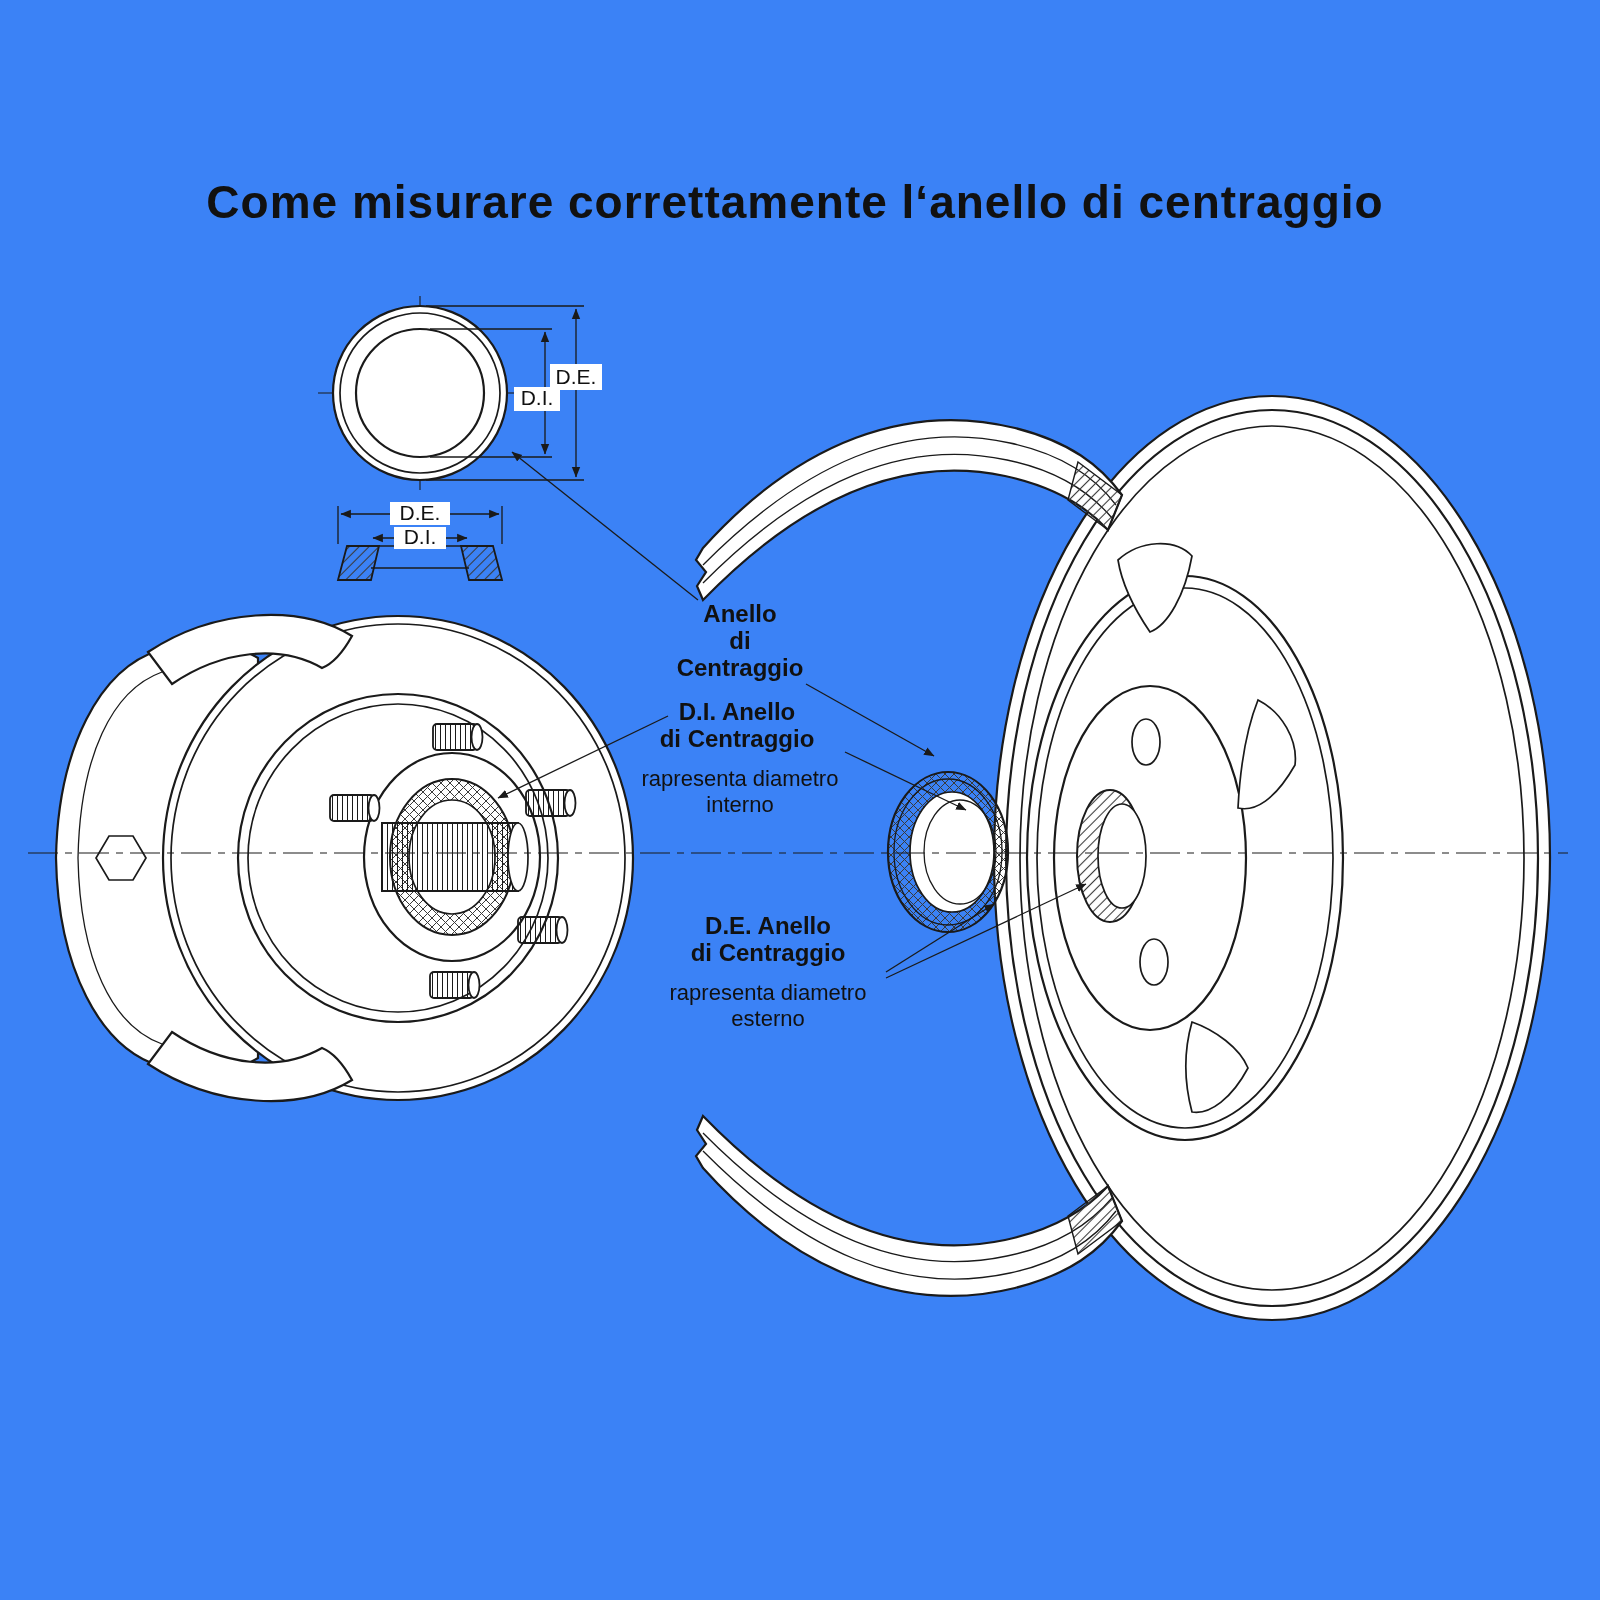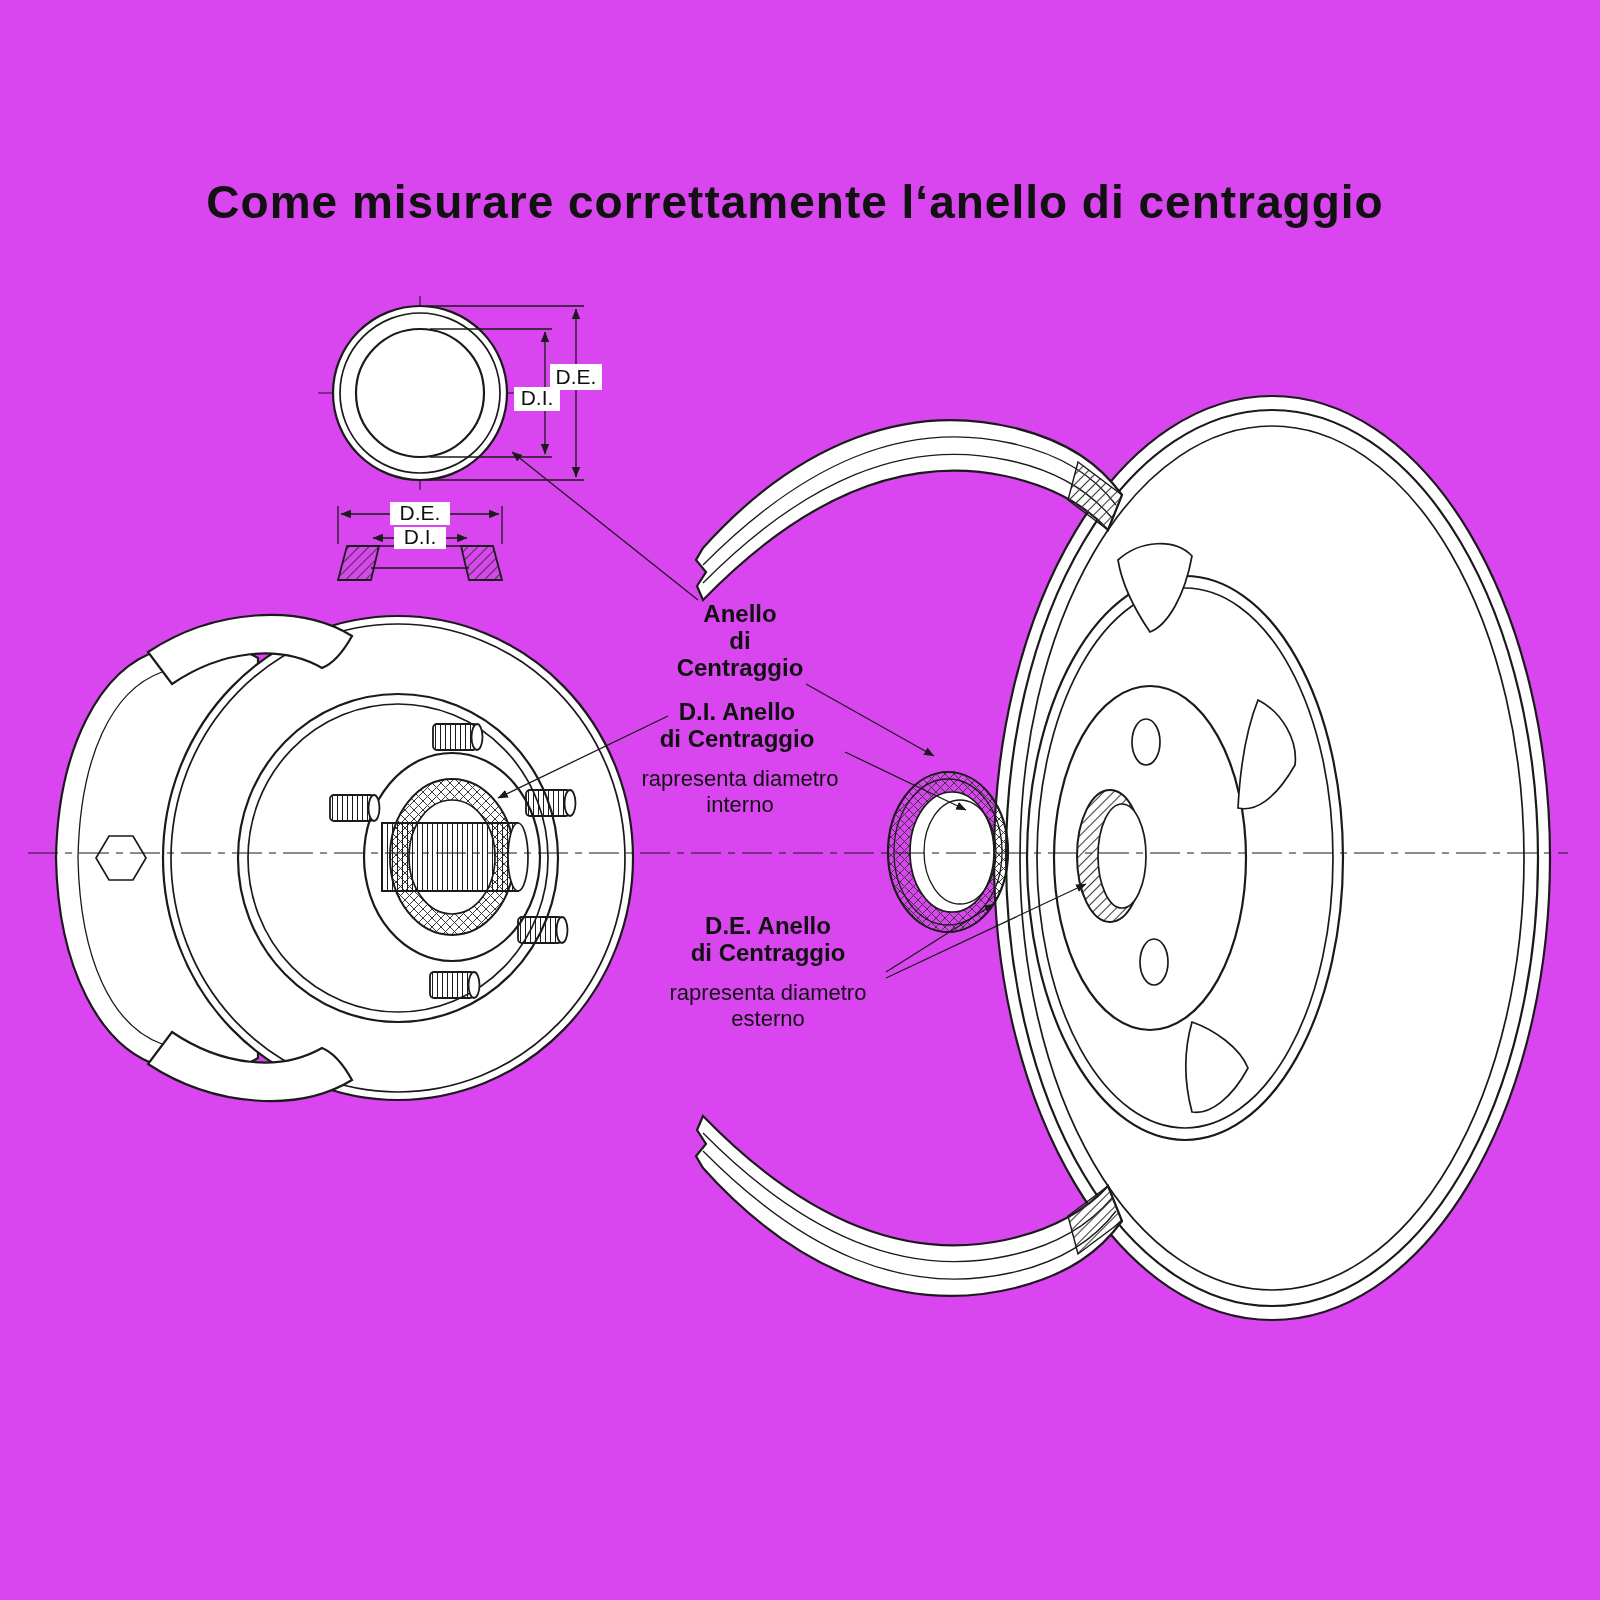--- a/index.html
+++ b/index.html
@@ -1,16 +1,16 @@
 <!DOCTYPE html>
 <html><head>
 <meta charset="utf-8">
 <style>
   html,body{margin:0;padding:0;background:#ffffff;}
-  .stage{width:1600px;height:1600px;position:relative;background:#d946ef;overflow:hidden;}
+  .stage{width:1600px;height:1600px;position:relative;background:#3b82f6;overflow:hidden;}
   svg{display:block;}
   text{font-family:"Liberation Sans",sans-serif;fill:#111111;}
   .title-t{font-size:46px;font-weight:bold;text-anchor:middle;letter-spacing:1px;}
   .dim-t{font-size:21px;text-anchor:middle;}
   .lbl-b{font-size:24px;font-weight:bold;text-anchor:middle;}
   .lbl-r{font-size:22px;text-anchor:middle;}
   .ln{stroke:#1a1a1a;stroke-width:2.2;fill:none;}
   .ln-med{stroke:#1a1a1a;stroke-width:1.7;fill:none;}
   .ln-thin{stroke:#1a1a1a;stroke-width:1.3;fill:none;}
   .cl{stroke:#1a1a1a;stroke-width:1.2;fill:none;stroke-dasharray:30 7 7 7;}

